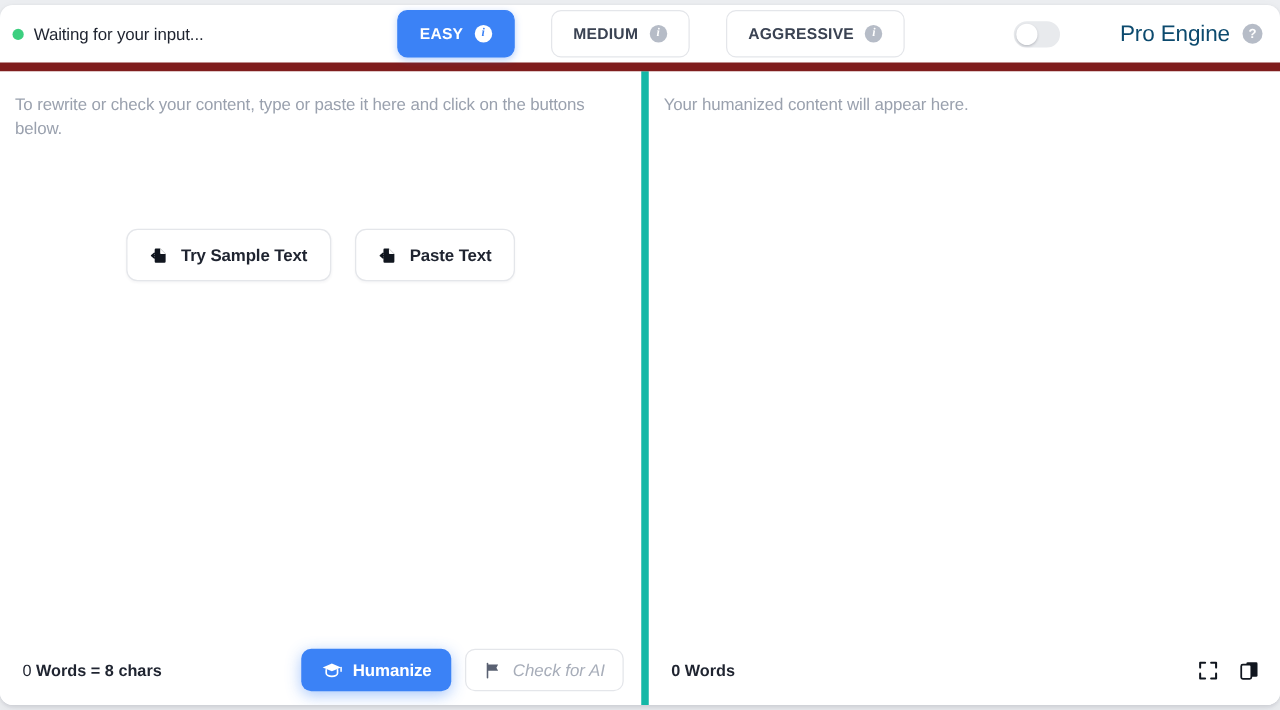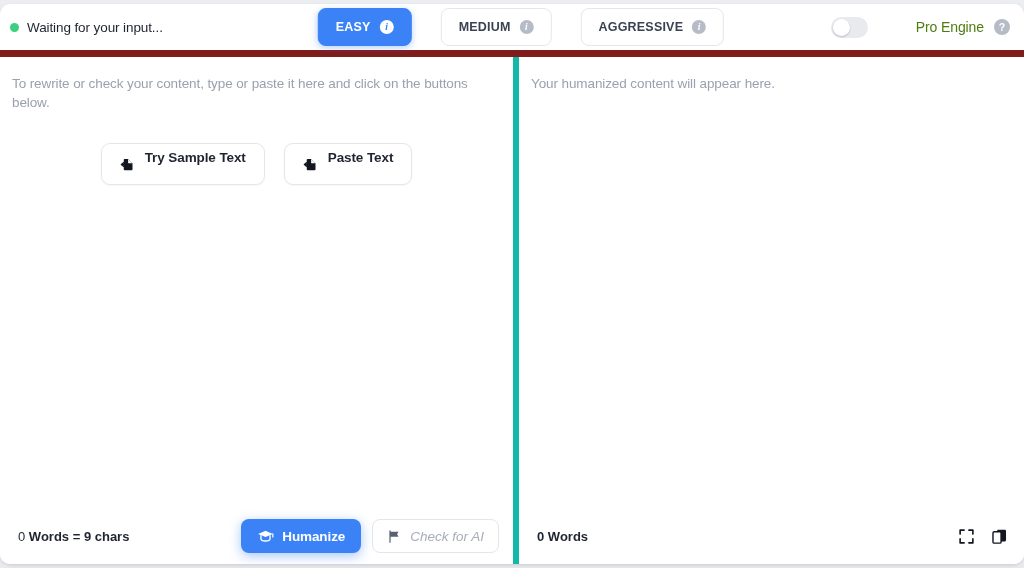--- a/index.html
+++ b/index.html
@@ -122,22 +122,22 @@
   }
   .toggle .knob {
     position: absolute;
     left: 2px; top: 2px;
     width: 17px; height: 17px;
     border-radius: 50%;
     background: #ffffff;
     box-shadow: 0 1px 2px rgba(16,24,40,0.22);
   }
   .pro-label {
-    font-size: 14px;
-    color: #4d7c0f;
+    font-size: 18px;
+    color: #0c4a6e;
     letter-spacing: -0.1px;
     margin-left: 38px;
   }
   .help-dot {
     width: 16px; height: 16px;
     border-radius: 50%;
     background: #b6bcc7;
     color: #ffffff;
     font-size: 10.5px;
     font-weight: 700;
@@ -182,33 +182,35 @@
     position: absolute;
     left: 0; right: 0;
     top: 86px;
     display: flex;
     justify-content: center;
     gap: 19px;
   }
 
   .ghost-btn {
     height: 42px;
-    padding: 6px 18px;
+    padding: 16px 18px;
     border-radius: 9px;
     border: 1px solid #e4e6ea;
     background: #ffffff;
     display: flex;
+    align-items: center;
     gap: 10px;
     cursor: pointer;
     font-size: 13.5px;
     font-weight: 600;
     color: #1f2430;
     letter-spacing: -0.1px;
     white-space: nowrap;
     box-shadow: 0 1px 2px rgba(16,24,40,0.04);
+    margin-top: 40px;
   }
 
   .icon { display: inline-flex; align-items: center; justify-content: center; flex: 0 0 auto; }
 
   
   .panel-footer {
     height: 56px;
     min-height: 56px;
     display: flex;
     align-items: center;
@@ -347,21 +349,21 @@
             </span>
             <span>Paste Text</span>
           </div>
 
         </div>
       </div>
 
       <div class="panel-footer">
         <div class="count">
           <span>0</span>
-          <b>Words = 9 chars</b>
+          <b>Words = 8 chars</b>
         </div>
 
         <div class="footer-actions">
 
           <div class="primary-btn">
             <span class="icon">
               <svg width="17" height="17" viewBox="0 0 24 24" fill="none">
                 <path d="M12 4 1.6 8.4 12 12.8l10.4-4.4L12 4z" fill="#ffffff"></path>
                 <path d="M5.6 11v4.1c0 1.9 3 3.3 6.4 3.3s6.4-1.4 6.4-3.3V11" stroke="#ffffff" stroke-width="1.9" stroke-linecap="round" stroke-linejoin="round"></path>
                 <path d="M22.4 8.4v4.4" stroke="#ffffff" stroke-width="1.7" stroke-linecap="round"></path>

